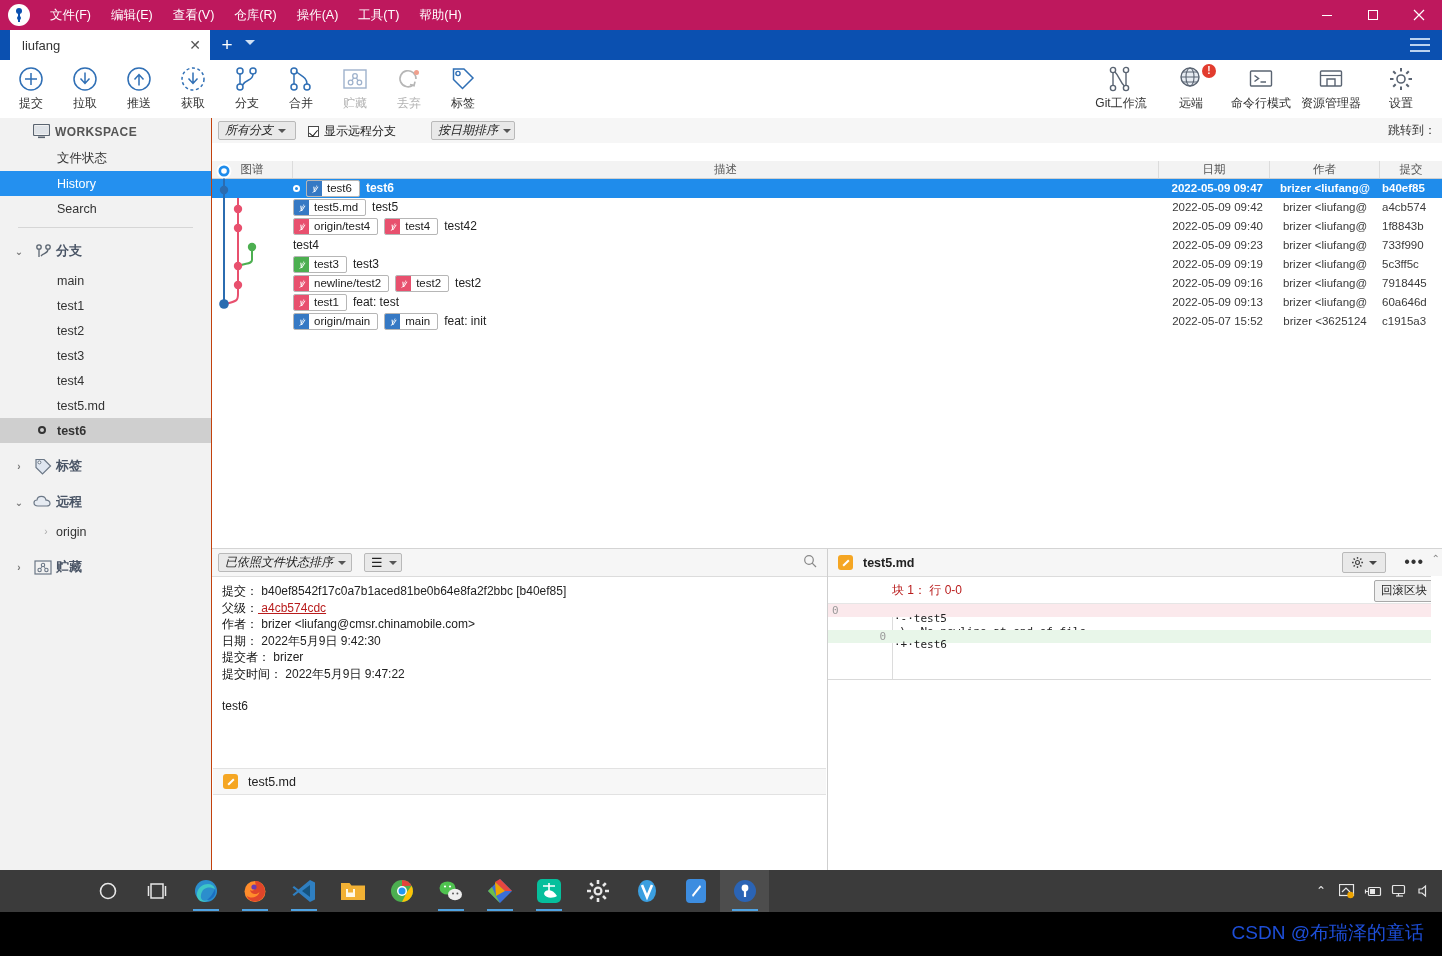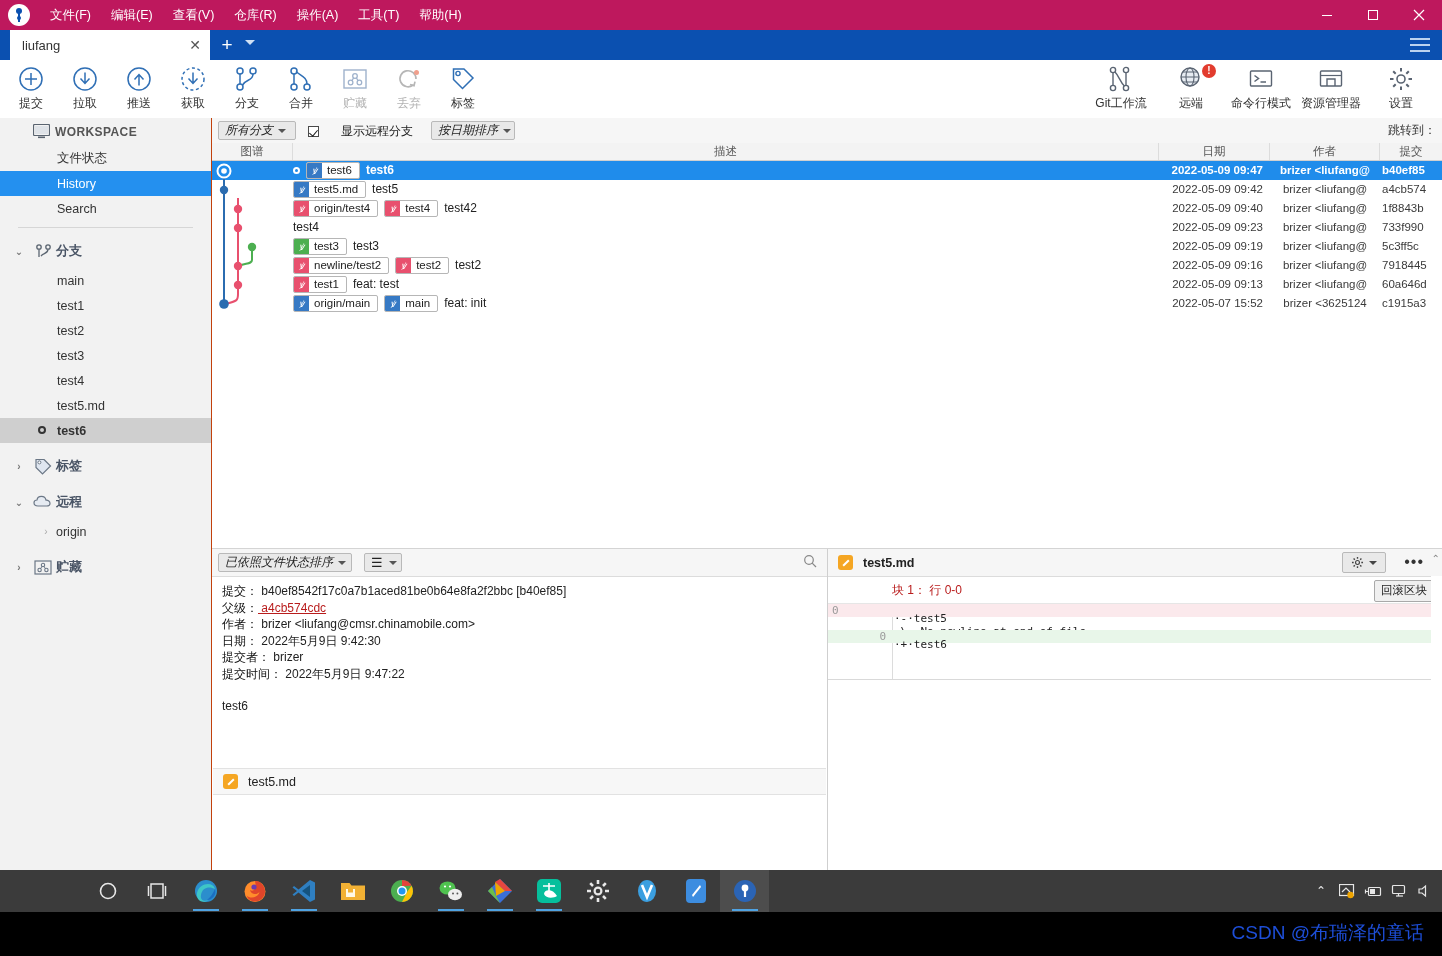--- a/index.html
+++ b/index.html
@@ -64,21 +64,21 @@
     padding:0 4px 0 6px;font-size:12px;color:#222;box-sizing:border-box;}
   .combo .cv{margin-right:5px;white-space:nowrap;font-style:italic;}
   .combo .cc{width:0;height:0;border-left:4px solid transparent;border-right:4px solid transparent;border-top:4px solid #555;}
   .chk{position:absolute;display:flex;align-items:center;font-size:12px;color:#222;}
   .chk .box{width:11px;height:11px;border:1px solid #4a4a4a;background:#fff;margin-right:5px;position:relative;box-sizing:border-box;}
   .chk .box:after{content:"";position:absolute;left:2px;top:1px;width:4px;height:7px;border:solid #1b1b1b;border-width:0 1.6px 1.6px 0;transform:rotate(40deg);}
   .jumpto{position:absolute;right:6px;top:4px;font-size:12px;color:#333;}
 
   
   .ctable{position:absolute;left:212px;top:143px;width:1230px;height:405px;background:#fff;border-bottom:1px solid #d4d4d4;overflow:hidden;}
-  .chead{height:17px;background:#f3f3f3;border-bottom:1px solid #d0d0d0;position:relative;}
+  .chead{height:17px;background:#f3f3f3;border-bottom:1px solid #d0d0d0;position:relative;margin-top:18px;}
   .chead .ch{position:absolute;top:0;height:17px;line-height:17px;text-align:center;font-size:11.5px;color:#555;border-right:1px solid #dcdcdc;box-sizing:border-box;}
   .crow{height:19px;position:relative;font-size:12px;color:#222;white-space:nowrap;}
   .crow.sel{background:#1f8ceb;color:#fff;font-weight:bold;}
   .cell-desc{position:absolute;left:81px;top:0;height:19px;line-height:19px;display:flex;align-items:center;}
   .cell-date{position:absolute;left:947px;width:104px;text-align:right;height:19px;line-height:19px;font-size:11.5px;}
   .cell-auth{position:absolute;left:1063px;width:100px;text-align:center;height:19px;line-height:19px;font-size:11.5px;overflow:hidden;}
   .cell-hash{position:absolute;left:1170px;width:58px;height:19px;line-height:19px;font-size:11.5px;}
   .crow:not(.sel) .cell-date,.crow:not(.sel) .cell-auth,.crow:not(.sel) .cell-hash{color:#3a3a3a;}
 
   .reftag{display:inline-flex;align-items:center;height:15px;border-radius:2px;border:1px solid #b6b6b6;background:#fff;margin-right:6px;overflow:hidden;
@@ -447,21 +447,21 @@
       </span>
       <span>贮藏</span>
     </div>
   </div>
 
   <div class="filterbar">
     <div class="combo" style="left:6px;top:3px;width:78px;">
       <span class="cv">所有分支</span>
       <span class="cc"></span>
     </div>
-    <div class="chk" style="left:96px;top:5px;gap:17px;">
+    <div class="chk" style="left:96px;top:5px;">
       <span class="box"></span>
       <span>显示远程分支</span>
     </div>
     <div class="combo" style="left:219px;top:3px;width:84px;">
       <span class="cv">按日期排序</span>
       <span class="cc"></span>
     </div>
     <div class="jumpto">跳转到：</div>
   </div>
 

